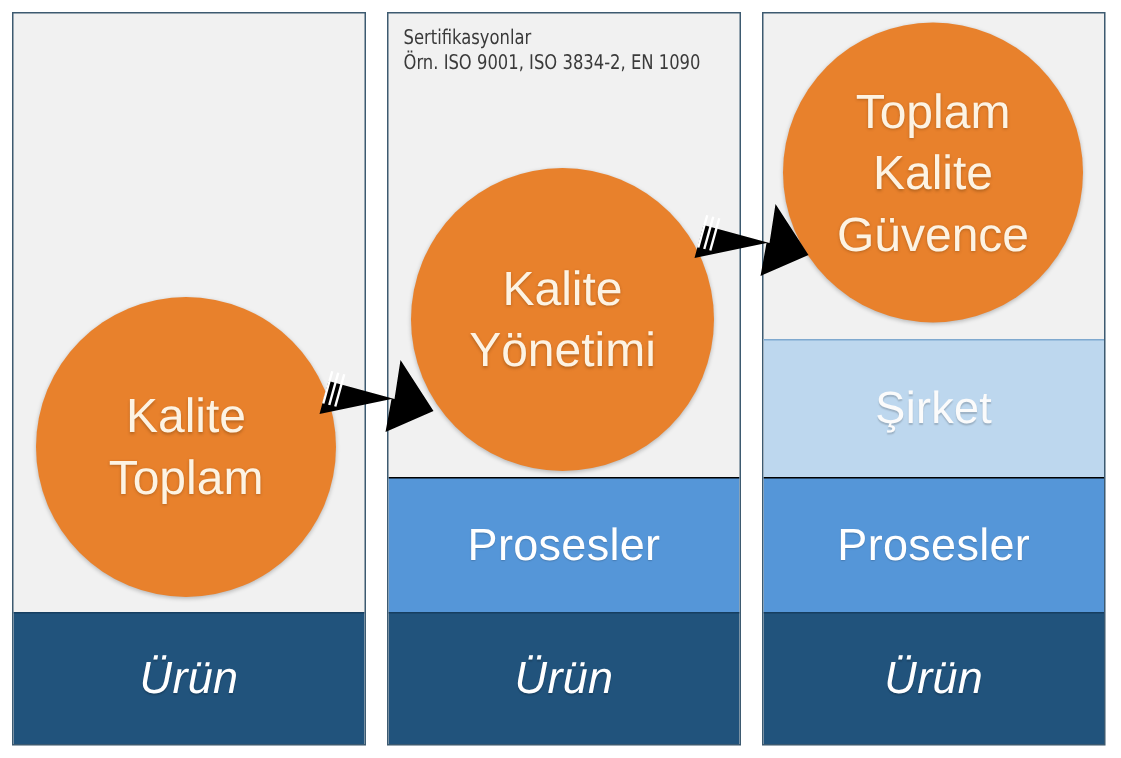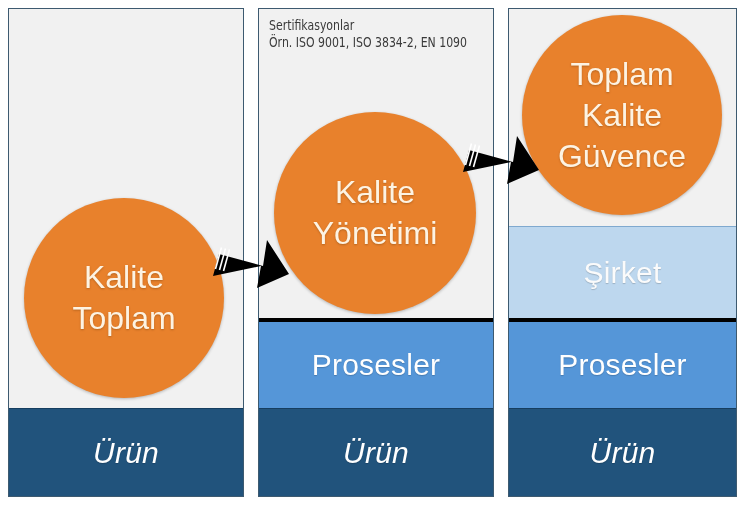--- a/index.html
+++ b/index.html
@@ -48,21 +48,21 @@
     letter-spacing: 0.2px;
     text-shadow: 0 1px 1px rgba(0,0,0,0.18);
   }
   .band-product {
     background: #21537c;
     border-top: 1px solid #163e60;
     font-style: italic;
   }
   .band-process {
     background: #5596d8;
-    border-top: 4px solid #000000;
+    border-top: 1px solid #000000;
   }
   .band-company {
     background: #bdd7ee;
     border-top: 1px solid #7fa9cf;
     color: #fbfbfb;
   }
 
   
   #p1-product  { bottom: 0; height: 88px; }
   

